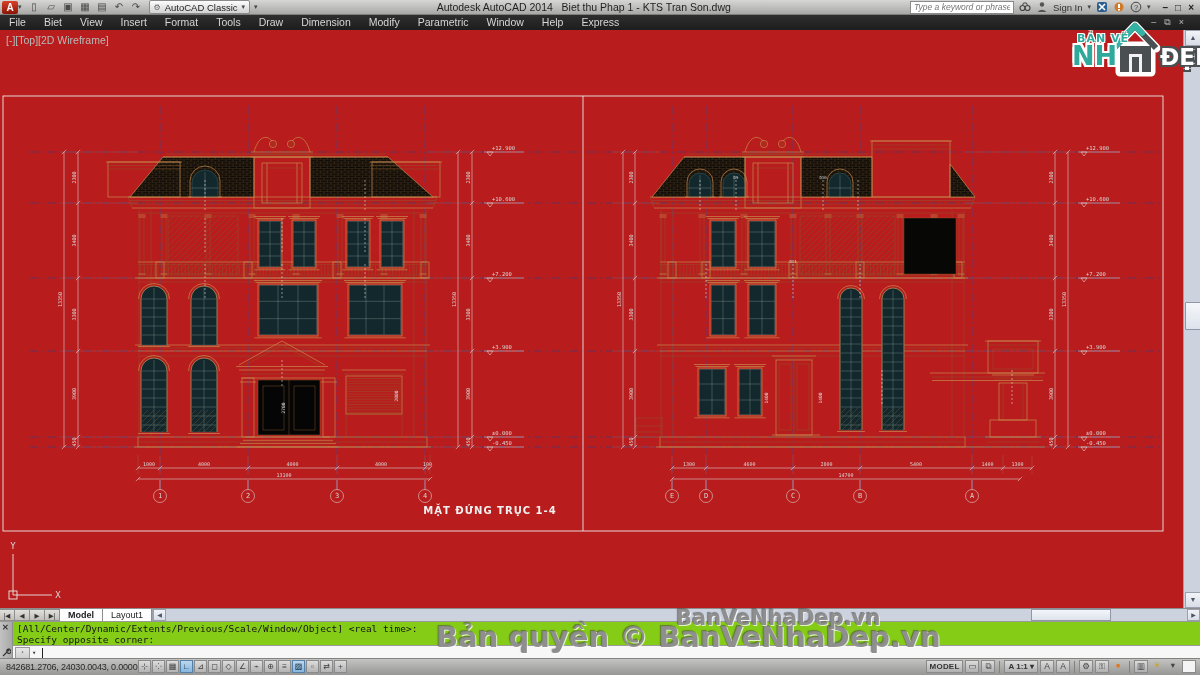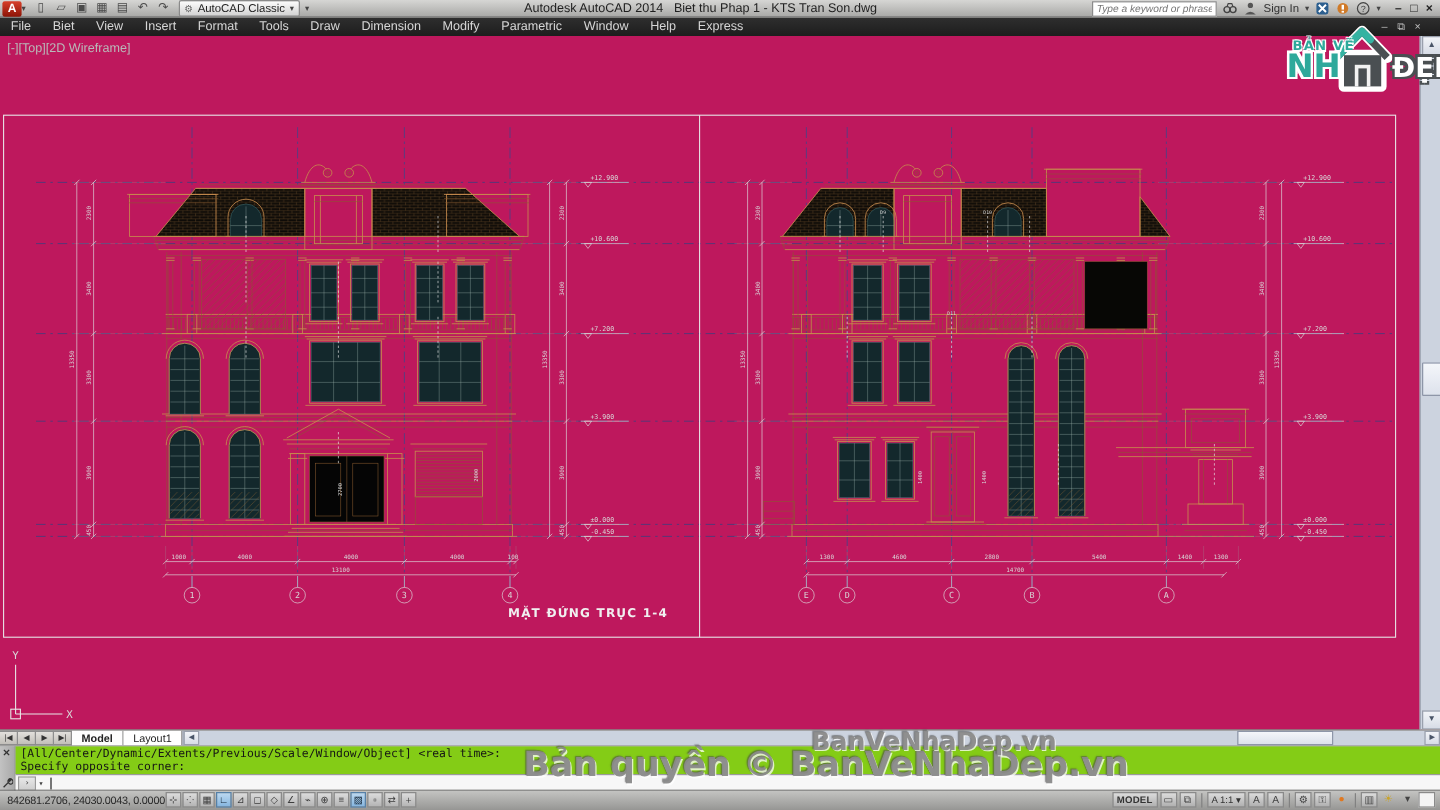--- a/index.html
+++ b/index.html
@@ -16,21 +16,21 @@
   .infocenter{display:flex;align-items:center;gap:5px;margin-right:4px;justify-content:flex-end;}
   .searchbox{width:96px;height:11px;background:#fff;border:1px solid #8a8a8a;font-size:8.5px;font-style:italic;color:#777;padding:0 3px;font-family:"Liberation Sans",sans-serif;}
   .ic-ic{width:12px;height:12px;display:inline-block;}
   .signin{font-size:9.5px;color:#333;}
   .winbtn{display:flex;gap:7px;margin:0 6px 0 8px;font-size:10px;color:#222;font-weight:bold;}
   
   .menubar{position:absolute;left:0;top:15px;width:1200px;height:15px;background:linear-gradient(#2e2e2e,#1d1d1d);display:flex;align-items:center;z-index:25;}
   .menu-item{color:#d6d6d6;font-size:10.5px;padding:0 9px;line-height:15px;}
   .mb-ctrl{position:absolute;right:16px;top:0;display:flex;gap:8px;color:#bdbdbd;font-size:9px;line-height:15px;}
   
-  .canvas{position:absolute;left:0;top:30px;width:1200px;height:578px;background:#be185d;}
+  .canvas{position:absolute;left:0;top:30px;width:1200px;height:578px;background:#b91c1c;}
   .vp-label{position:absolute;left:6px;top:4px;color:#b9b9b9;font-size:10.5px;z-index:5;}
   svg.dwg{position:absolute;left:0;top:0;}
   
   .t1{stroke:#c68b4e;stroke-width:.7;fill:none}
   .t2{stroke:#8a5c30;stroke-width:.45;fill:none}
   .wd{stroke:#dedede;stroke-width:.55;fill:none}
   .wfat{stroke:#e8e8e8;stroke-width:.9;fill:none}
   .ext{stroke:#9a9a9a;stroke-width:.3;fill:none;opacity:.75}
   .ax{stroke:#4a4186;stroke-width:.7;fill:none;stroke-dasharray:9 3 2 3}
   .lv{stroke:#453b7c;stroke-width:.7;fill:none;stroke-dasharray:8 4 2 4}
@@ -60,21 +60,21 @@
   .cmdinput{position:absolute;left:13px;top:23px;width:1187px;height:14px;background:#f7f7f7;border-top:1px solid #9a9a9a;box-sizing:border-box;display:flex;align-items:center;font-family:"DejaVu Sans Mono",monospace;font-size:9.5px;color:#222;}
   .prompt-btn{width:13px;height:10px;margin-left:2px;background:linear-gradient(#e8e8e8,#cfcfcf);border:1px solid #9a9a9a;font-size:6.5px;line-height:9px;text-align:center;color:#444;}
   .cursorbar{width:1px;height:10px;background:#222;margin-left:6px;}
   
   .statusbar{position:absolute;left:0;top:658px;width:1200px;height:17px;background:linear-gradient(#c4c4c2,#969694);border-top:1px solid #828280;box-sizing:border-box;z-index:20;}
   .coords{position:absolute;left:6px;top:3px;font-size:9px;color:#2a2a2a;letter-spacing:-.2px;}
   .toggles{position:absolute;left:138px;top:1px;display:flex;gap:1px;}
   .tg{width:13px;height:13px;background:linear-gradient(#dcdcdc,#b4b4b4);border:1px solid #8a8a8a;box-sizing:border-box;font-size:8px;line-height:11px;text-align:center;color:#3c3c3c;}
   .tg.on{background:linear-gradient(#bcd8f0,#86b6e0);border-color:#5580a8;color:#123;}
   .rcluster{position:absolute;right:4px;top:1px;display:flex;align-items:center;gap:2px;}
-  .rbtn{height:13px;background:linear-gradient(#dcdcdc,#b0b0b0);border:1px solid #8a8a8a;box-sizing:border-box;font-size:8px;line-height:11px;text-align:center;color:#333;padding:0 3px;}
+  .rbtn{height:13px;background:linear-gradient(#dcdcdc,#b0b0b0);border:1px solid #8a8a8a;box-sizing:border-box;font-size:8px;line-height:11px;text-align:center;color:#333;padding:0 3px;font-weight:bold;}
   .rbtn.model{font-weight:bold;font-size:8px;letter-spacing:.2px;}
   .rsep{width:1px;height:12px;background:#818181;margin:0 2px;}
   .ricon{width:14px;height:13px;background:linear-gradient(#dcdcdc,#b0b0b0);border:1px solid #8a8a8a;box-sizing:border-box;font-size:8.5px;line-height:11px;text-align:center;color:#444;}
   .ricon.flat{background:none;border:none;}
   
   .wm{position:absolute;font-family:"DejaVu Sans",sans-serif;font-weight:bold;color:rgba(138,138,138,.95);text-shadow:1px 1px 0 rgba(255,255,255,.75),-1px -1px 1px rgba(70,70,70,.6);z-index:40;white-space:nowrap;}
   .wm1{left:436px;top:620px;font-size:29px;}
   .wm2{left:676px;top:606px;font-size:21px;}
   .brand{position:absolute;left:1068px;top:16px;width:130px;height:64px;z-index:50;}
   

